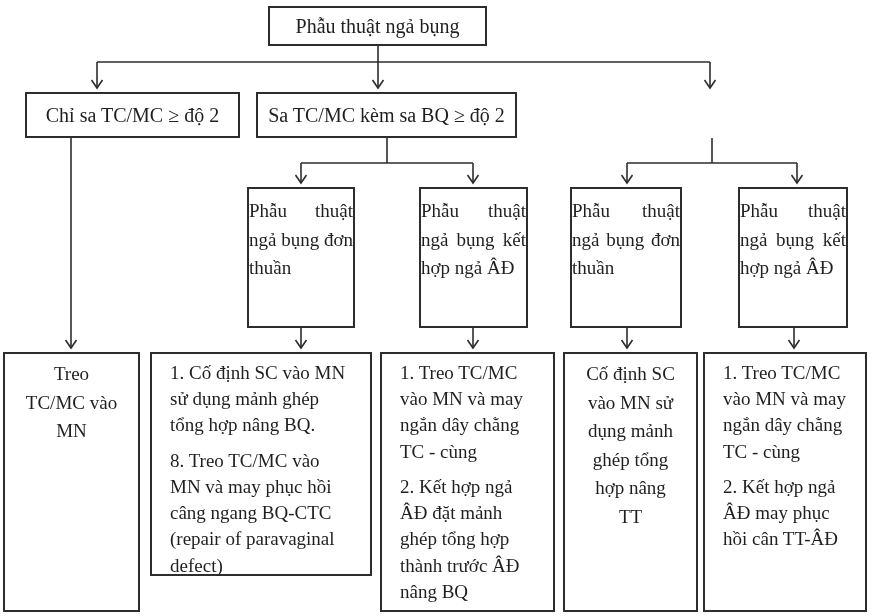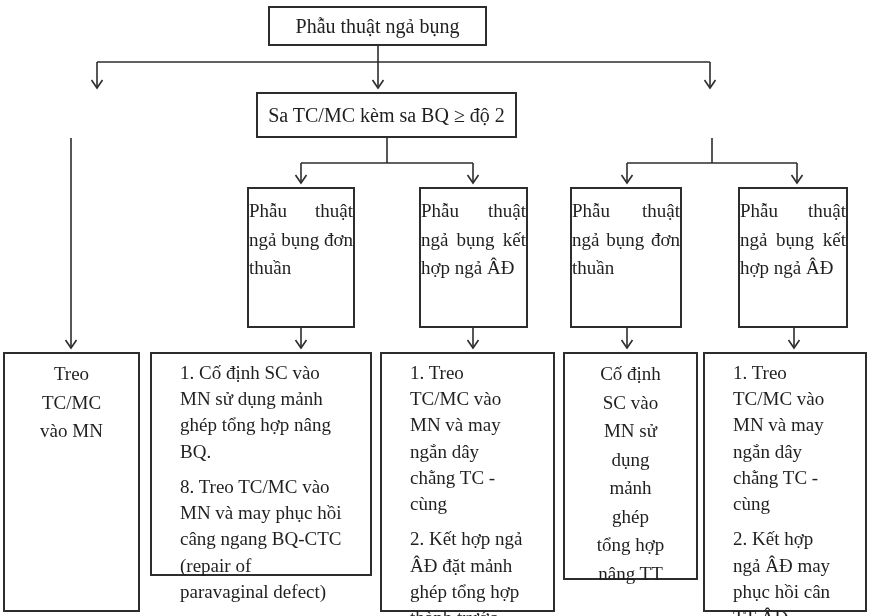--- a/index.html
+++ b/index.html
@@ -41,24 +41,24 @@
   .lvl3 {
     padding: 8px 0;
     font-size: 19px;
     line-height: 1.5;
     text-align: justify;
   }
   
   .n-l1     { left: 3px;   top: 352px; width: 137px; height: 260px; }
   .n-l2     { left: 150px; top: 352px; width: 222px; height: 224px; }
   .n-l3     { left: 380px; top: 352px; width: 175px; height: 260px; }
-  .n-l4     { left: 563px; top: 352px; width: 135px; height: 228px; }
+  .n-l4     { left: 563px; top: 352px; width: 135px; height: 260px; }
   .n-l5     { left: 703px; top: 352px; width: 164px; height: 260px; }
   .outcome {
-    padding: 6px 28px;
+    padding: 6px 18px;
     font-size: 19px;
     line-height: 1.38;
   }
   .outcome p { margin: 0 0 9px 0; }
   .outcome p:last-child { margin-bottom: 0; }
   .outcome.centered { text-align: center; line-height: 1.5; }
   .connectors {
     position: absolute;
     left: 0; top: 0;
     width: 872px; height: 616px;
@@ -100,20 +100,23 @@
       <line x1="473" y1="328" x2="473" y2="348" marker-end="url(#arrow)"></line>
       <line x1="627" y1="328" x2="627" y2="348" marker-end="url(#arrow)"></line>
       <line x1="794" y1="328" x2="794" y2="348" marker-end="url(#arrow)"></line>
     </g>
   </svg>
 
   <div class="node center n-root">
     <span>Phẫu thuật ngả bụng</span>
   </div>
 
+  <div class="node center n-a">
+    <span>Chỉ sa TC/MC ≥ độ 2</span>
+  </div>
   <div class="node center n-b">
     <span>Sa TC/MC kèm sa BQ ≥ độ 2</span>
   </div>
 
   <div class="node lvl3 n-b1">
     <span>Phẫu thuật ngả bụng đơn thuần</span>
   </div>
   <div class="node lvl3 n-b2">
     <span>Phẫu thuật ngả bụng kết hợp ngả ÂĐ</span>
   </div>

